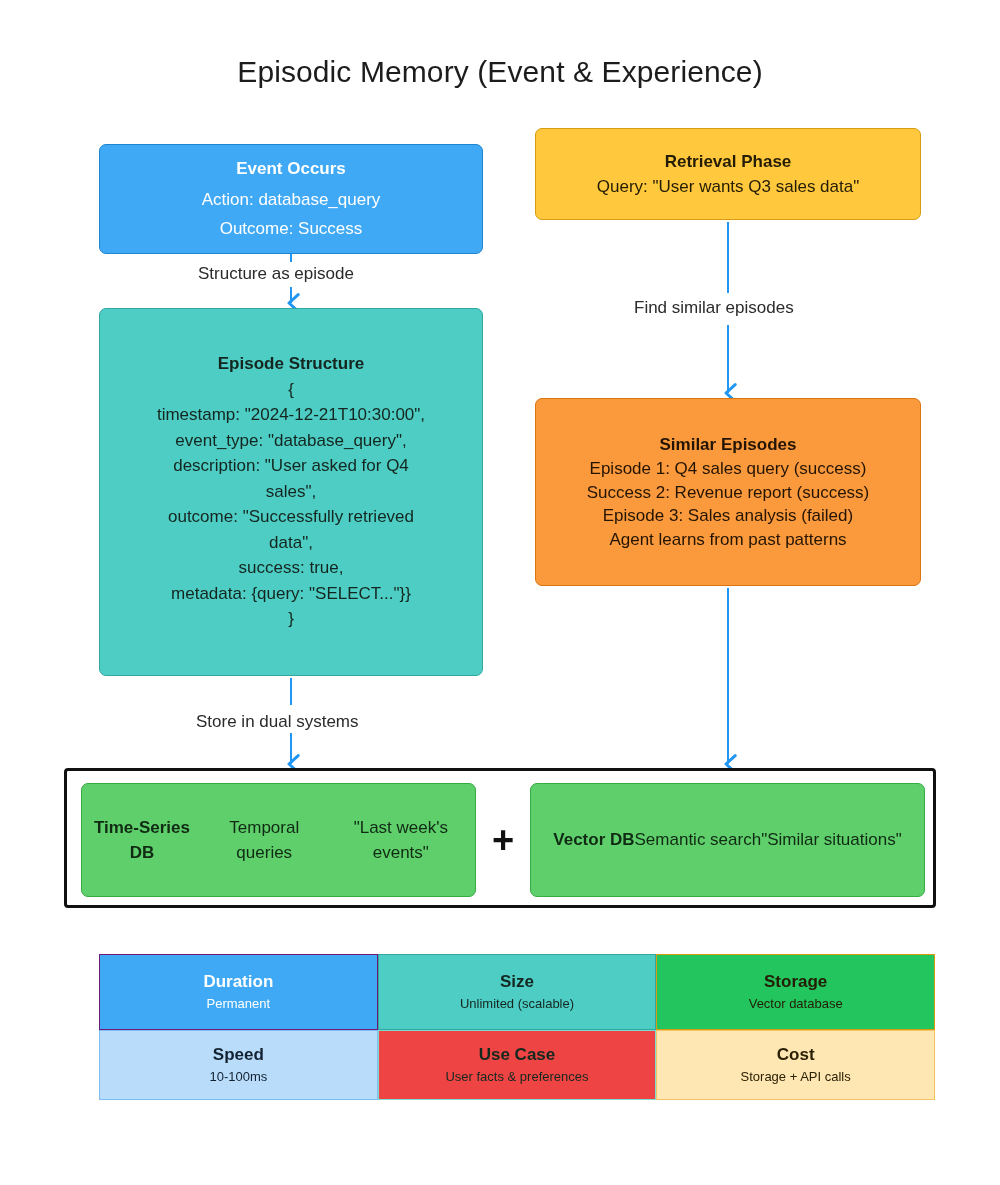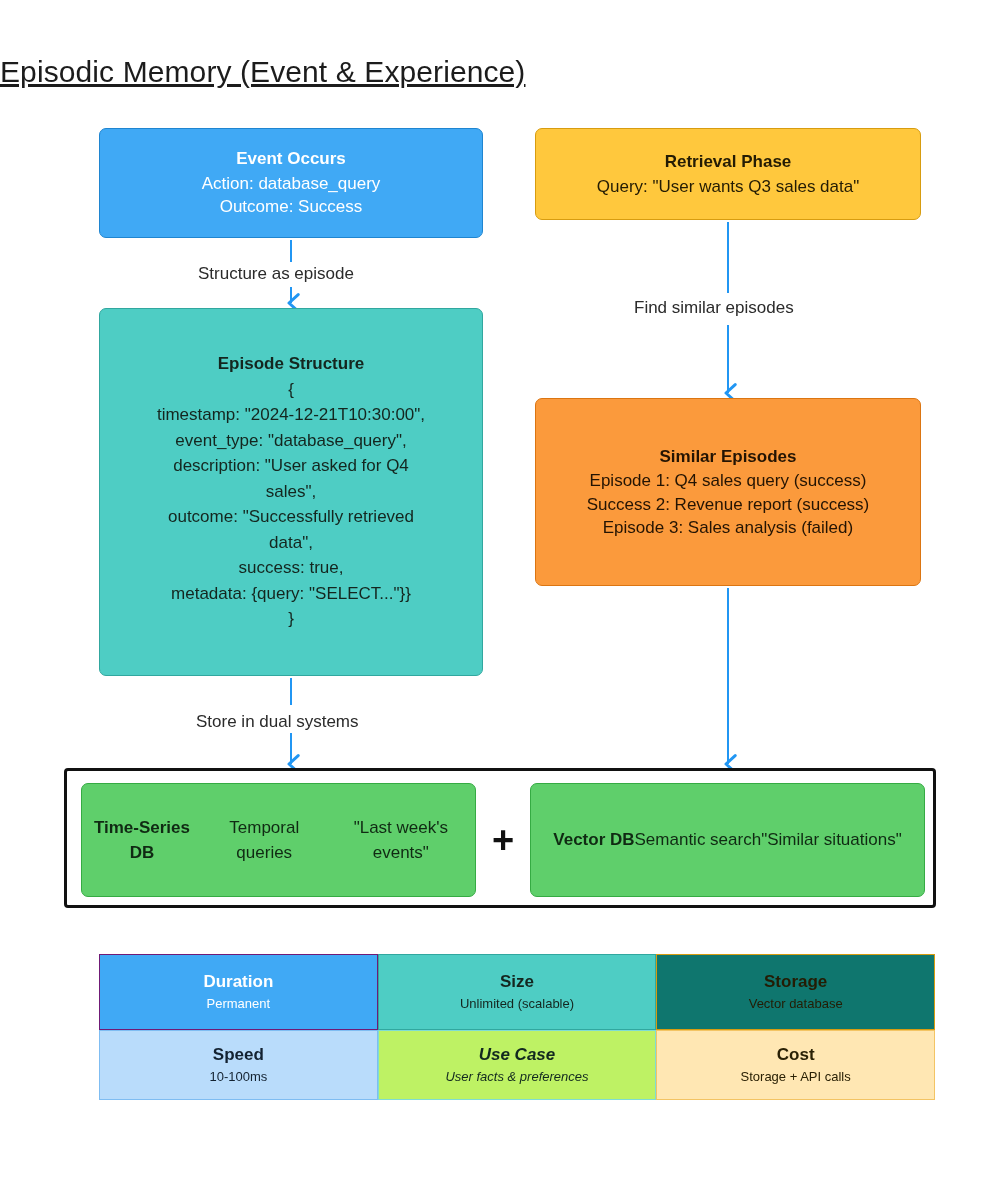--- a/index.html
+++ b/index.html
@@ -20,26 +20,25 @@
     position: absolute;
     inset: 0;
   }
 
   
   .title {
     position: absolute;
     left: 0;
     top: 55px;
     width: 1000px;
-    text-align: left;
+    text-align: center;
     font-size: 30px;
     font-weight: 400;
     color: #1c1c1c;
     letter-spacing: 0.1px;
-    text-decoration: underline;
   }
 
   
   .node {
     position: absolute;
     box-sizing: border-box;
     border-radius: 7px;
     display: flex;
     flex-direction: column;
     align-items: center;
@@ -54,26 +53,27 @@
     margin-bottom: 1px;
   }
   .node .ln {
     font-size: 17px;
     font-weight: 400;
   }
 
   
   #node-event {
     left: 99px;
-    top: 128px;
+    top: 144px;
     width: 384px;
     height: 110px;
     background: #40a9f5;
     border: 1.6px solid #1f85d0;
     color: #ffffff;
+    gap: 6px;
   }
 
   
   #node-episode {
     left: 99px;
     top: 308px;
     width: 384px;
     height: 368px;
     background: #4ecdc4;
     border: 1.6px solid #31a79f;
@@ -185,23 +185,23 @@
     align-items: center;
     justify-content: center;
     text-align: center;
     line-height: 1.45;
   }
   .cell .ck { font-weight: bold; font-size: 17px; }
   .cell .cv { font-size: 13px; }
 
   .cell.c-blue-strong   { background: #40a9f5; color: #ffffff; border: 1px solid #701a75; }
   .cell.c-teal-strong   { background: #4ecdc4; color: #14261f; border: 1px solid #31a79f; }
-  .cell.c-yellow-strong { background: #0f766e; color: #241c04; border: 1px solid #d79c10; }
+  .cell.c-yellow-strong { background: #22c55e; color: #241c04; border: 1px solid #d79c10; }
   .cell.c-blue-pale     { background: #b9dcfb; color: #132231; border: 1px solid #7fbdf2; }
-  .cell.c-teal-pale     { background: #bef264; color: #12291f; border: 1px solid #7fdcd3; font-style: italic; }
+  .cell.c-teal-pale     { background: #ef4444; color: #12291f; border: 1px solid #7fdcd3; }
   .cell.c-yellow-pale   { background: #ffe7b3; color: #2a2105; border: 1px solid #f3c464; }
 </style>
 </head>
 <body>
 
 <div class="canvas">
 
   <div class="title">Episodic Memory (Event &amp; Experience)</div>
 
   <svg class="arrow-svg" viewBox="0 0 1000 1185">
@@ -255,20 +255,21 @@
   <div class="node" id="node-retrieval">
     <div class="hd">Retrieval Phase</div>
     <div class="ln">Query: "User wants Q3 sales data"</div>
   </div>
 
   <div class="node" id="node-similar">
     <div class="hd">Similar Episodes</div>
     <div class="ln">Episode 1: Q4 sales query (success)</div>
     <div class="ln">Success 2: Revenue report (success)</div>
     <div class="ln">Episode 3: Sales analysis (failed)</div>
+    <div class="ln">Agent learns from past patterns</div>
   </div>
 
   <div id="storage-container">
     <div class="dbnode" id="node-tsdb">
       <div class="hd">Time-Series DB</div>
       <div class="ln">Temporal queries</div>
       <div class="ln">"Last week's events"</div>
     </div>
 
     <div id="plus-sign">+</div>

